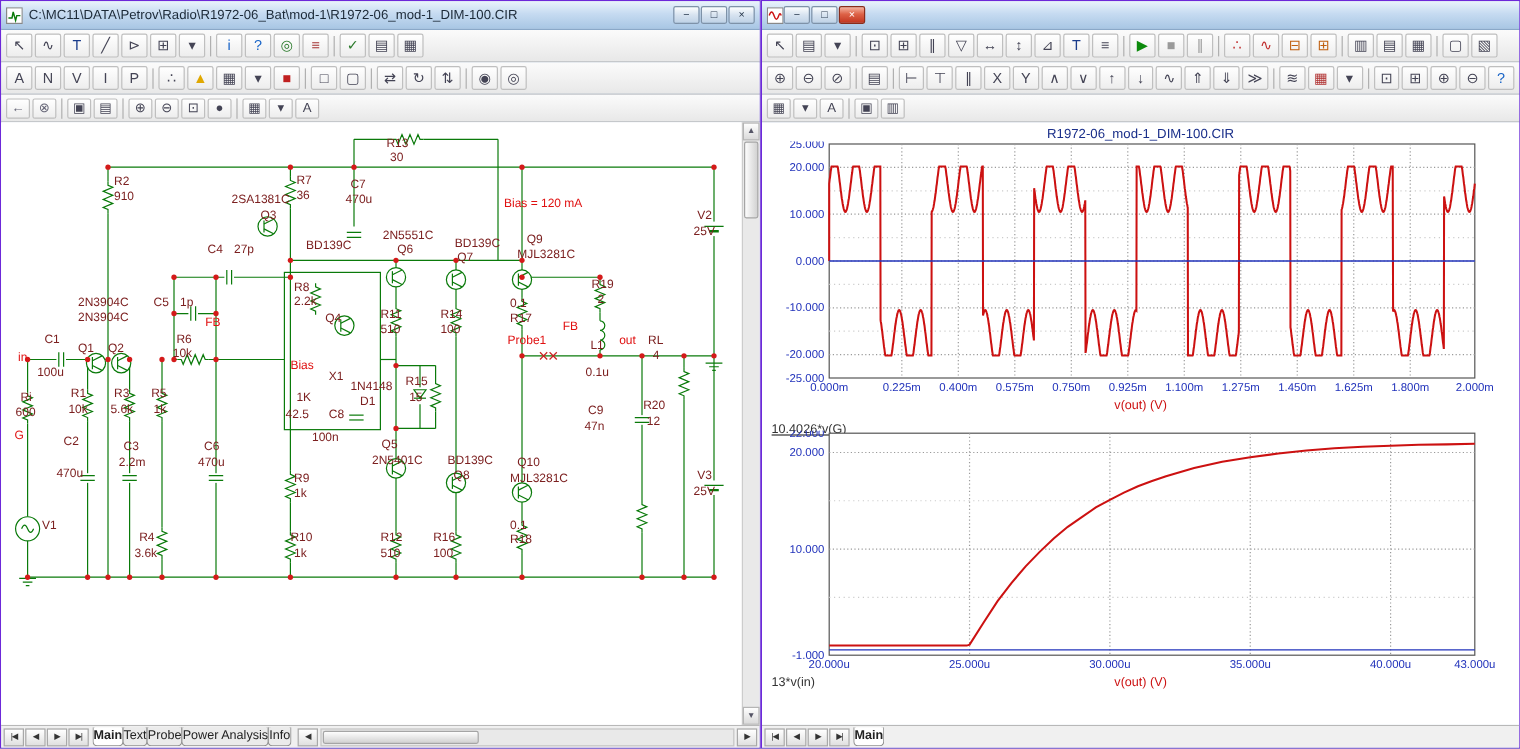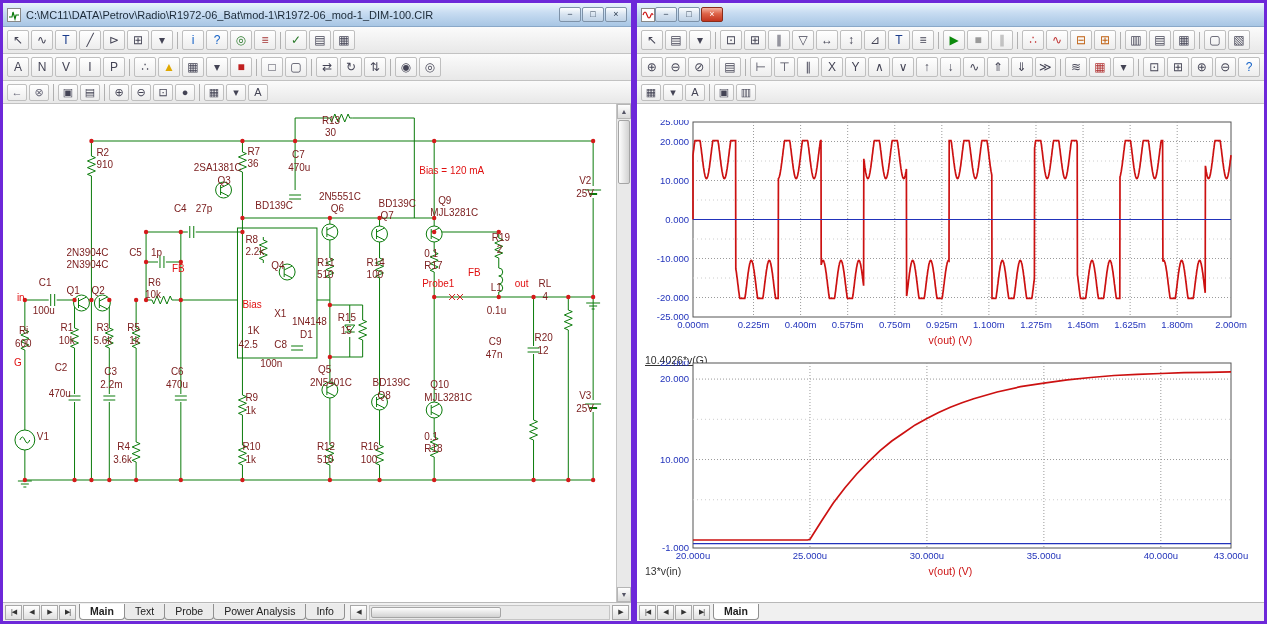--- a/index.html
+++ b/index.html
@@ -1,19 +1,19 @@
 <!DOCTYPE html>
 <html><head>
 <meta charset="utf-8">
 <style>
   html,body{margin:0;padding:0;background:#7a8a9a;}
   *{box-sizing:border-box;}
   .screen{position:relative;width:1267px;height:624px;overflow:hidden;
           font-family:"Liberation Sans",sans-serif;background:#8aa0b8;}
-  .win{position:absolute;top:0;height:624px;border:3px solid #6d28d9;
+  .win{position:absolute;top:0;height:624px;border:1px solid #6d28d9;
        display:flex;flex-direction:column;background:#cddcee;}
   #win-left{left:0;width:634px;}
   #win-right{left:634px;width:633px;}
 
   .titlebar{height:24px;flex:0 0 24px;display:flex;align-items:center;padding:0 4px;
     background:linear-gradient(#eaf3fc,#c6dbf1 45%,#a8c6e4);
     border-bottom:1px solid #8aa8c8;font-size:11px;color:#1c2a38;}
   .title-text{flex:1;white-space:nowrap;overflow:hidden;margin-left:5px;}
   .capbtns{display:flex;gap:1px;}
   .capbtn{width:22px;height:15px;display:flex;align-items:center;justify-content:center;
@@ -38,21 +38,21 @@
     font-size:7px;color:#556;background:linear-gradient(#fefefe,#dadada);border:1px solid #b5b5b5;}
   .vthumb{height:64px;margin:1px;background:linear-gradient(90deg,#fdfdfd,#d2d2d2);border:1px solid #a5a5a5;border-radius:2px;}
   .scroll-track{flex:1;}
 
   .bottom-bar{flex:0 0 19px;height:19px;display:flex;align-items:center;background:#f0f0f0;
     border-top:1px solid #b8b8b8;font-size:10px;padding:0 2px;gap:1px;}
   .navbtn{width:17px;height:15px;display:inline-flex;align-items:center;justify-content:center;
     font-size:7px;letter-spacing:-1px;border:1px solid #a8a8a8;color:#333;
     background:linear-gradient(#ffffff,#e0e0e0);}
   .tabstrip{display:flex;margin-left:3px;}
-  .tab{padding:1px 10px 2px;border:1px solid #909090;border-top:none;background:#ebebeb;color:#222;
+  .tab{padding:1px 0 2px;border:1px solid #909090;border-top:none;background:#ebebeb;color:#222;
     font-size:10.5px;border-radius:0 0 4px 4px;margin-left:-1px;white-space:nowrap;}
   .tab.sel{background:#fff;font-weight:bold;}
   .hscroll{flex:1;display:flex;align-items:center;height:15px;background:#e9e9e9;border:1px solid #c5c5c5;margin:0 1px;}
   .hthumb{width:130px;height:11px;margin:1px;background:linear-gradient(#fdfdfd,#d2d2d2);border:1px solid #a5a5a5;border-radius:2px;}
   .bspacer{flex:1;}
 
   .plot-area{flex:1;position:relative;background:#fff;overflow:hidden;min-height:0;}
   .plot-title{position:absolute;top:4px;left:0;right:0;text-align:center;font-size:11px;color:#1a2f8a;}
   #plot1{position:absolute;top:16px;left:0;}
   #plot2{position:absolute;top:257px;left:0;}
@@ -579,20 +579,21 @@
       </div>
     <div class="toolbar small" id="rt3">
         <span class="tbtn">▦</span>
         <span class="tbtn">▾</span>
         <span class="tbtn">A</span>
         <span class="tsep"></span>
         <span class="tbtn">▣</span>
         <span class="tbtn">▥</span>
       </div>
     <div class="plot-area">
+      <div class="plot-title">R1972-06_mod-1_DIM-100.CIR</div>
       <svg id="plot1" width="632" height="214">
           <rect x="56" y="2" width="538" height="195" fill="#ffffff" stroke="#555" stroke-width="1"></rect>
           <g stroke="#9a9a9a" stroke-width="1" stroke-dasharray="1,2">
             <line x1="116.525" y1="2" x2="116.525" y2="197"></line>
             <line x1="163.60000000000002" y1="2" x2="163.60000000000002" y2="197"></line>
             <line x1="210.67499999999998" y1="2" x2="210.67499999999998" y2="197"></line>
             <line x1="257.75" y1="2" x2="257.75" y2="197"></line>
             <line x1="304.82500000000005" y1="2" x2="304.82500000000005" y2="197"></line>
             <line x1="351.90000000000003" y1="2" x2="351.90000000000003" y2="197"></line>
             <line x1="398.97499999999997" y1="2" x2="398.97499999999997" y2="197"></line>

